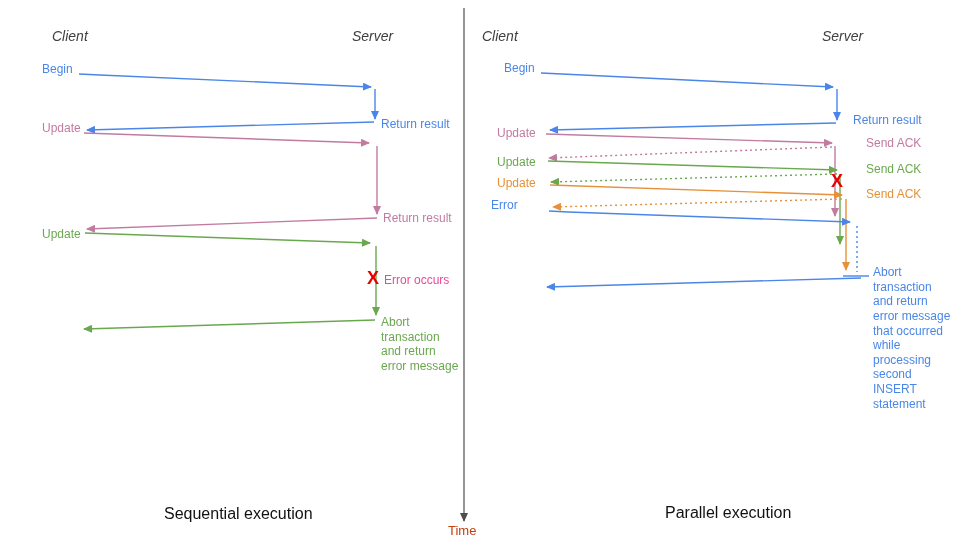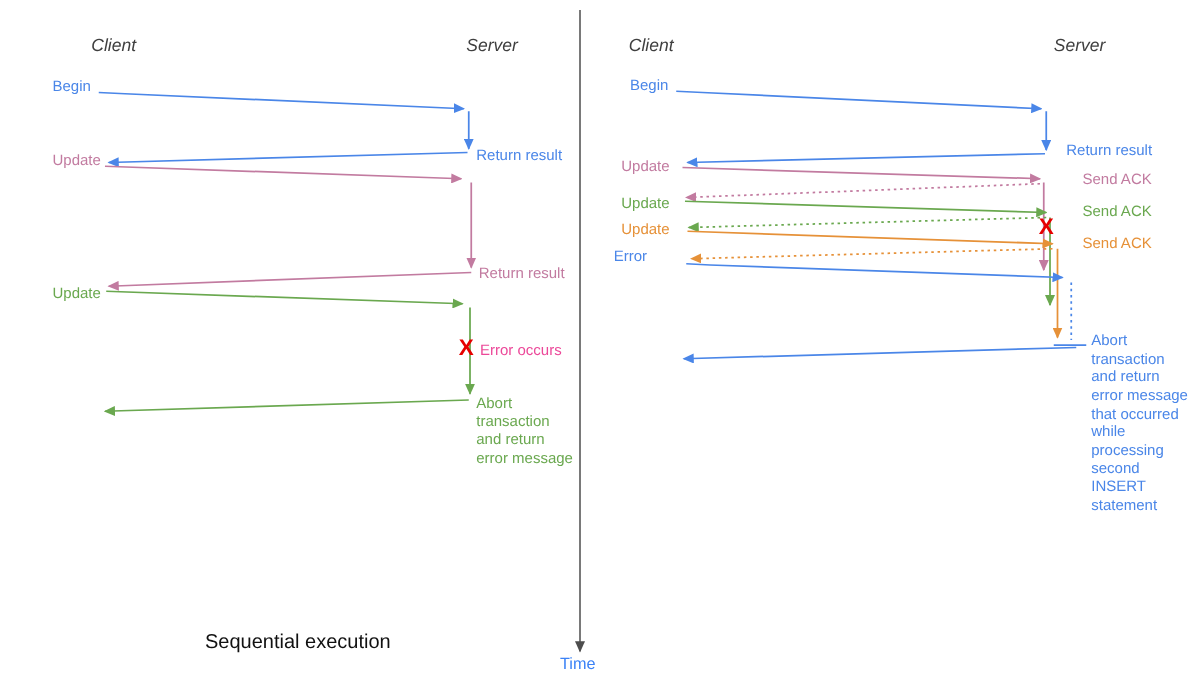--- a/index.html
+++ b/index.html
@@ -2,21 +2,21 @@
 <html><head>
 <meta charset="utf-8">
 <style>
   html,body { margin:0; padding:0; background:#ffffff; }
   body { width:960px; height:540px; overflow:hidden;
          font-family:"Liberation Sans", sans-serif; }
   #canvas { position:relative; width:960px; height:540px; background:#ffffff; }
   #arrows { position:absolute; left:0; top:0; width:960px; height:540px; }
   #labels { position:absolute; left:0; top:0; width:960px; height:540px; pointer-events:none; }
   .lbl { position:absolute; white-space:pre-line; line-height:1.22; }
-  .lbl.italic { font-style:italic;margin-left:21px; }
+  .lbl.italic { font-style:italic; }
   .lbl.bold { font-weight:700; }
 </style>
 </head>
 <body>
 
 <div id="canvas">
   <svg id="arrows" viewBox="0 0 960 540" xmlns="http://www.w3.org/2000/svg">
     <defs>
         <marker id="ah-blue" markerUnits="userSpaceOnUse" markerWidth="9" markerHeight="8" refX="8" refY="4" orient="auto">
           <path d="M0,0 L9,4 L0,8 Z" fill="#4a86e8"></path>
@@ -100,15 +100,16 @@
       <div class="lbl" style="left: 873px; top: 265px; font-size: 12px; color: rgb(74, 134, 232);">Abort
 transaction
 and return
 error message
 that occurred
 while
 processing
 second
 INSERT
 statement</div>
-      <div class="lbl" style="left: 448px; top: 523px; font-size: 13px; color: #3b82f6;">Time</div>
+      <div class="lbl" style="left: 665px; top: 503px; font-size: 16px; color: rgb(17, 17, 17);">Parallel execution</div>
+      <div class="lbl" style="left: 448px; top: 523px; font-size: 13px; color: #c2410c;">Time</div>
     </div>
 </div>
 
 </body></html>

